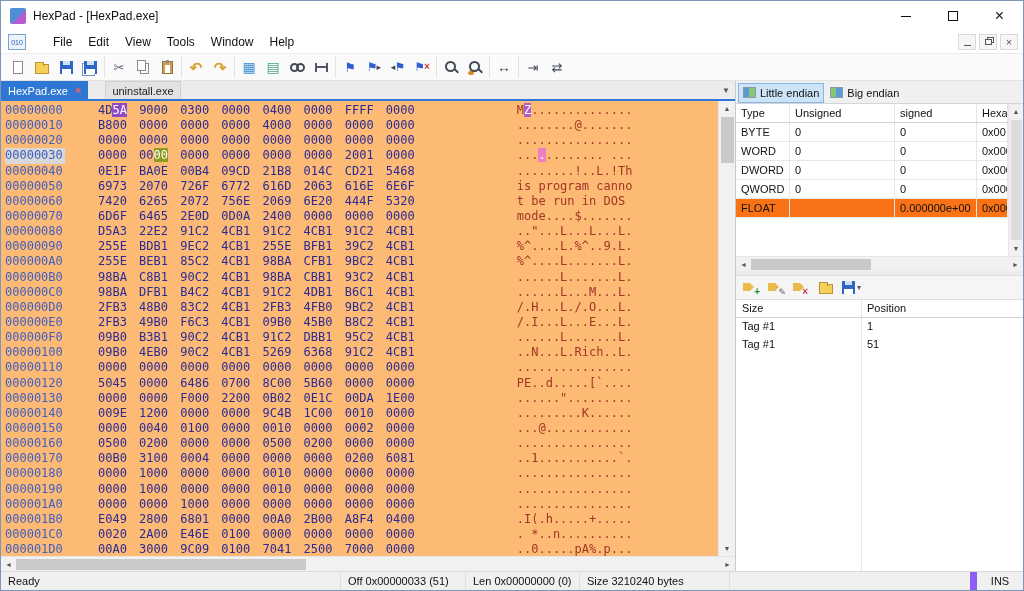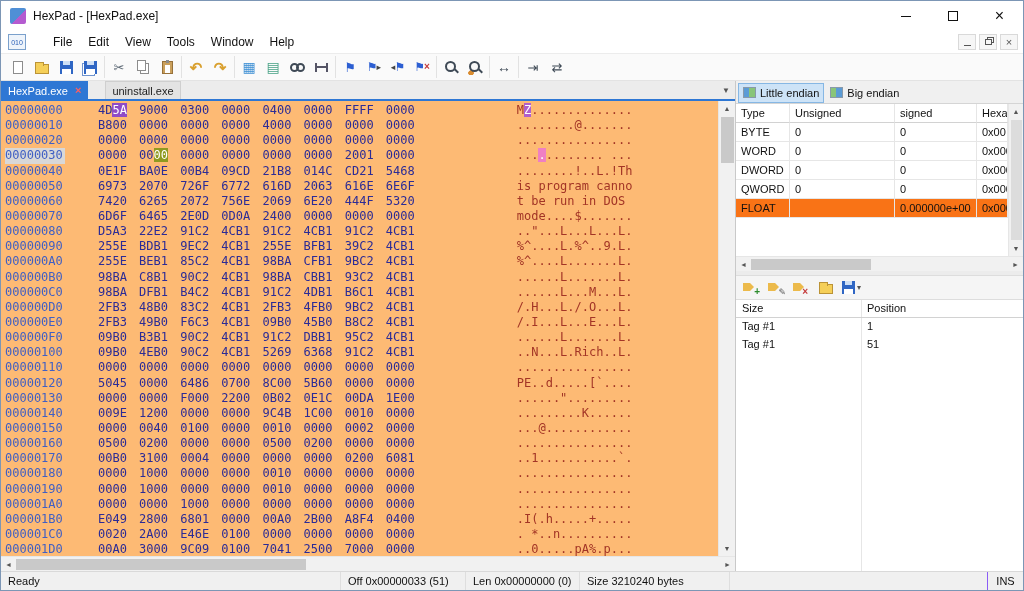--- a/index.html
+++ b/index.html
@@ -143,21 +143,21 @@
   .tcell.h{border-bottom:1px solid #d2d2d2}
 
   
   .statusbar{height:19px;flex:none;display:flex;align-items:stretch;background:#f0f0f0;border-top:1px solid #d9d9d9;font-size:11px;color:#111}
   .sseg{display:flex;align-items:center;padding:0 7px;border-right:1px solid #dedede;white-space:nowrap;overflow:hidden;flex:none}
   .ss-ready{width:340px}
   .ss-off{width:125px}
   .ss-len{width:114px}
   .ss-size{width:150px}
   .ss-fill{flex:1;border-right:none}
-  .ss-ins{width:36px;border-left:1px solid #8b5cf6;border-right:none;justify-content:center}
+  .ss-ins{width:53px;border-left:7px solid #8b5cf6;border-right:none;justify-content:center}
 </style>
 </head>
 <body>
 
 <div class="window">
 
   <div class="titlebar">
     <div class="app-icon"></div>
     <div class="title-text">HexPad - [HexPad.exe]</div>
     <div class="win-controls">

